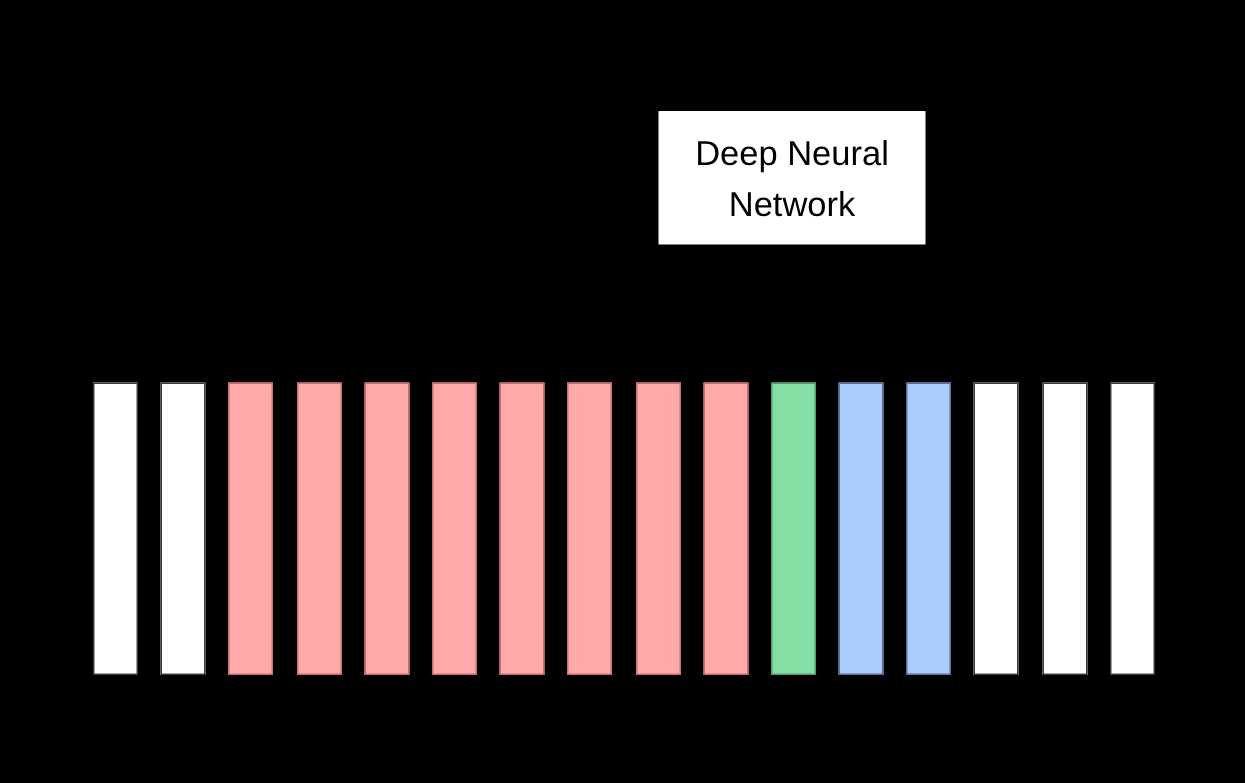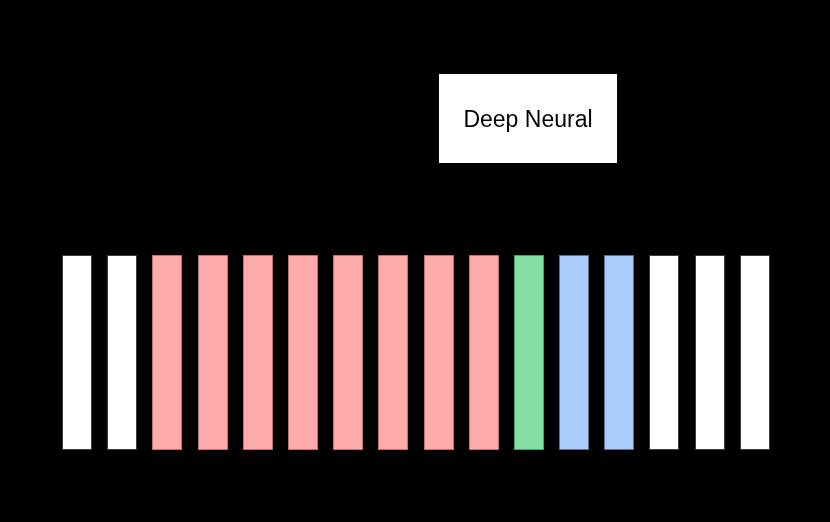--- a/index.html
+++ b/index.html
@@ -49,20 +49,21 @@
     border: 1px solid #3c3c3c;
   }
 </style>
 </head>
 <body>
 
 <div id="canvas" style="background: rgb(0, 0, 0);">
 
   <div class="dnn-box" id="dnn-box" style="background: rgb(255, 255, 255); color: rgb(0, 0, 0);">
     <span class="line">Deep Neural</span>
+    <span class="line">Network</span>
   </div>
 
   <div class="bars-row" id="bars-row">
       <div class="bar" style="background: rgb(255, 255, 255); border-color: rgb(60, 60, 60);"></div>
       <div class="bar" style="background: rgb(255, 255, 255); border-color: rgb(60, 60, 60);"></div>
       <div class="bar" style="background: rgb(255, 170, 170); border-color: rgb(199, 111, 111);"></div>
       <div class="bar" style="background: rgb(255, 170, 170); border-color: rgb(199, 111, 111);"></div>
       <div class="bar" style="background: rgb(255, 170, 170); border-color: rgb(199, 111, 111);"></div>
       <div class="bar" style="background: rgb(255, 170, 170); border-color: rgb(199, 111, 111);"></div>
       <div class="bar" style="background: rgb(255, 170, 170); border-color: rgb(199, 111, 111);"></div>

